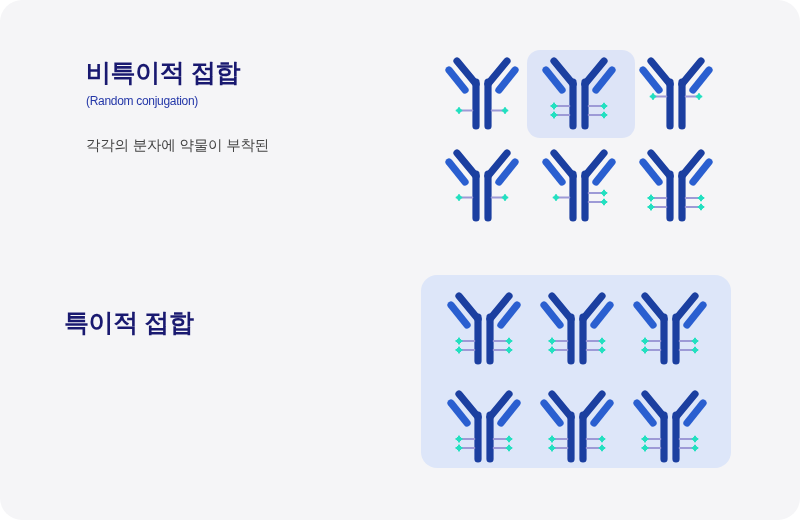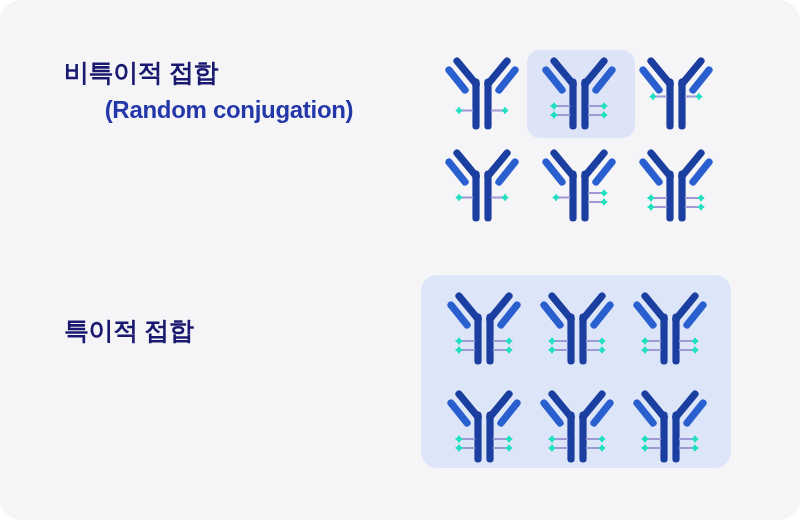--- a/index.html
+++ b/index.html
@@ -24,41 +24,40 @@
     overflow: hidden;
     box-sizing: border-box;
   }
 
   
   .text-col {
     position: absolute;
     left: 64px;
     width: 330px;
   }
-  .text-col.random   { top: 58px; }
-  .text-col.specific { top: 316px; }
+  .text-col.random   { top: 58px; margin-left: 22px; }
+  .text-col.specific { top: 308px; }
 
   .heading-ko {
     font-size: 25px;
     font-weight: bold;
     color: #191970;
     letter-spacing: -0.4px;
     line-height: 1.18;
     margin: 0;
     white-space: nowrap;
   }
   .heading-en {
-    font-size: 24px;
-    font-weight: bold;
+    font-size: 12px;
+    font-weight: normal;
     color: #2437a8;
     letter-spacing: -0.3px;
     line-height: 1.3;
     margin: 6px 0 0 0;
     white-space: nowrap;
-    text-align: center;
   }
   .desc {
     margin: 24px 0 0 0;
     font-size: 14.5px;
     color: #444444;
     line-height: 1.72;
     letter-spacing: -0.2px;
   }
   .desc-line { display: block; white-space: nowrap; }
 
@@ -125,20 +124,21 @@
 </style>
 </head>
 <body>
 
 <div id="page">
 
   <div class="text-col random">
     <h2 class="heading-ko">비특이적 접합</h2>
     <h3 class="heading-en">(Random conjugation)</h3>
     <p class="desc">
+      <span class="desc-line">각각의 분자에 약물이 부착된</span>
     </p>
   </div>
 
   <div class="text-col specific">
     <h2 class="heading-ko">특이적 접합</h2>
     <p class="desc">
     </p>
   </div>
 
   <div class="fig-area">

